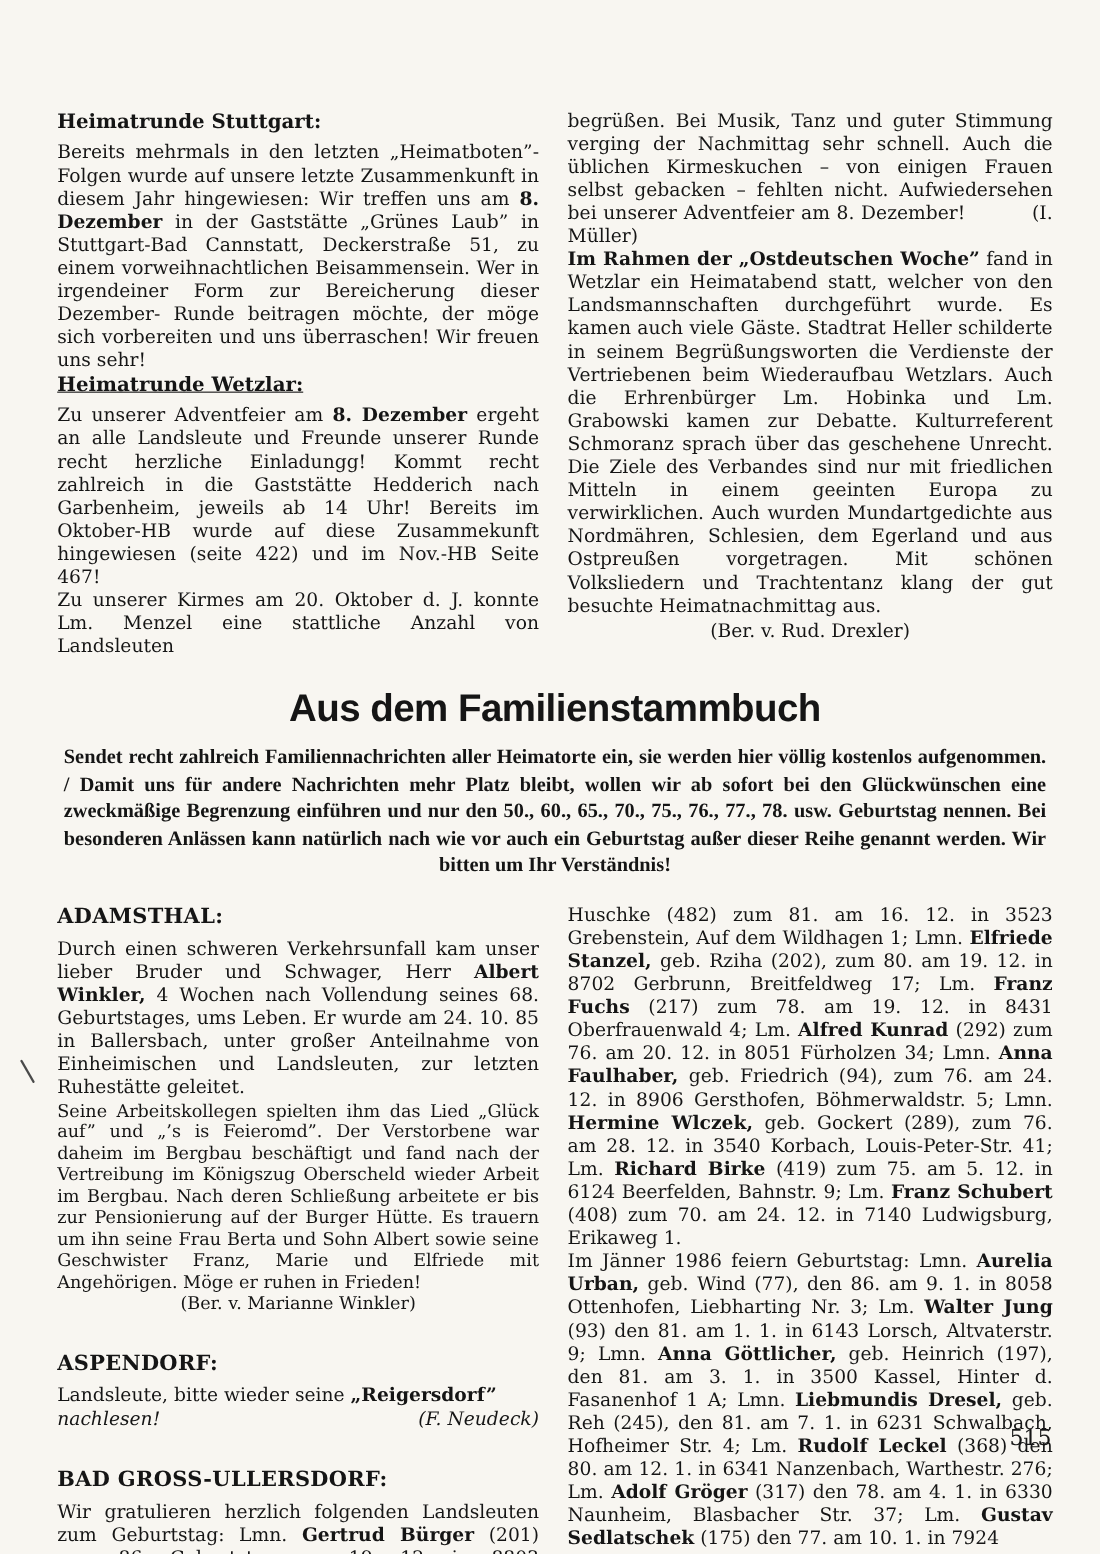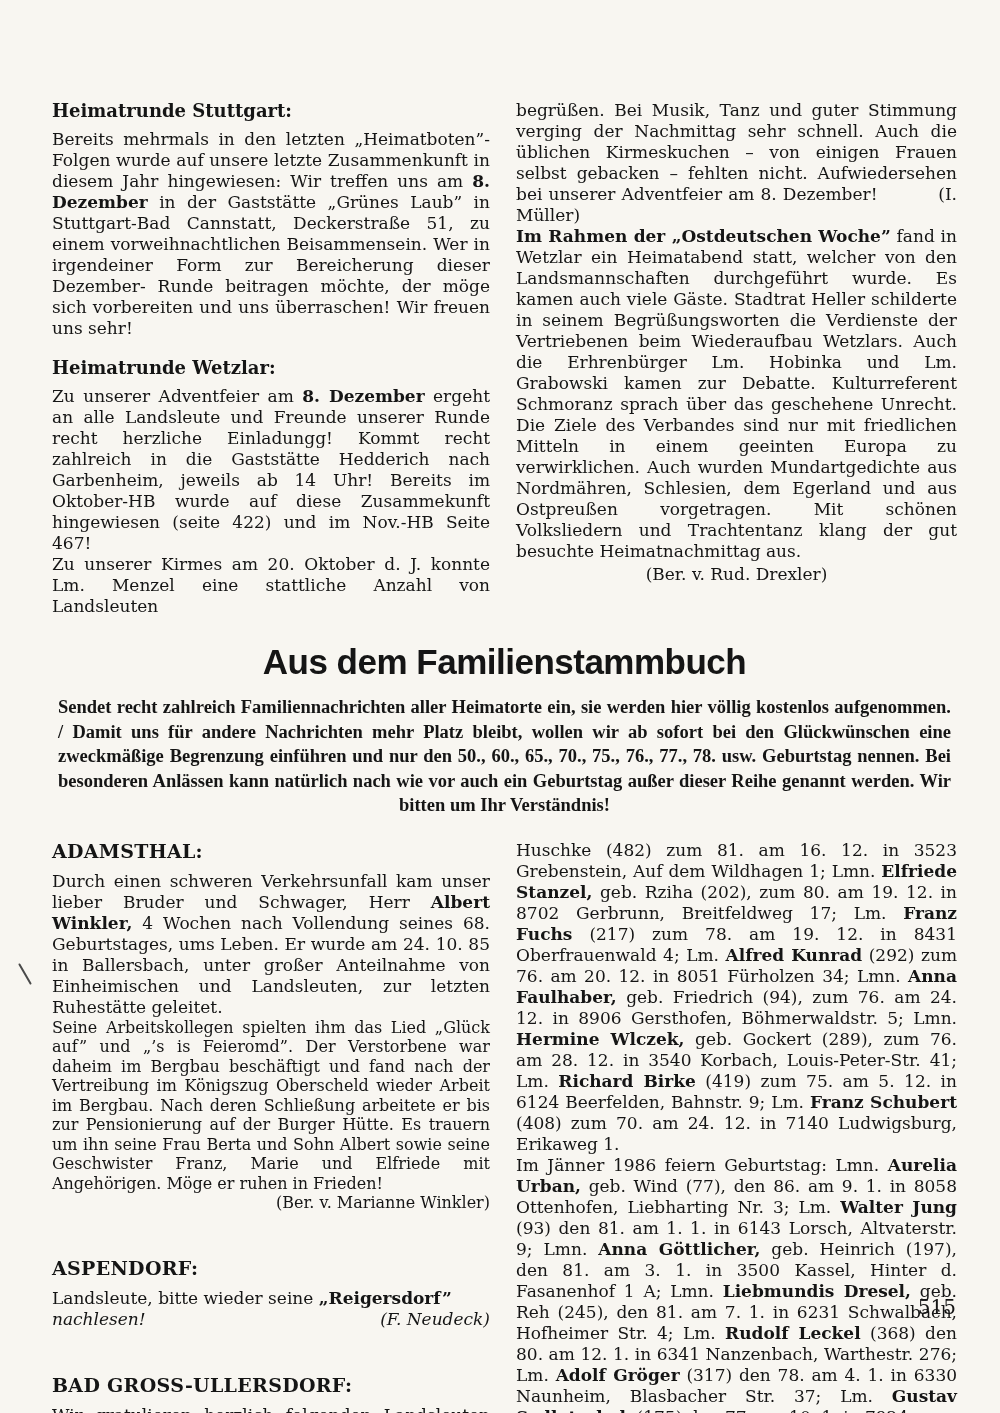--- a/index.html
+++ b/index.html
@@ -29,30 +29,30 @@
     line-height:21px;
     text-align:justify;
   }
   p + p{margin-top:0;}
   .sec-head{
     font-size:18px;
     font-weight:bold;
     margin:0 0 7px 0;
     line-height:22px;
   }
-  .gap-top{margin-top:18px;}
+  .gap-top{text-decoration:underline;}
   .small{
     font-size:16px;
     line-height:19.5px;
   }
   .sig-right{
     text-align:center;
     margin-top:2px;
   }
-  .sig-left{text-align:right;}
+  .sig-left{text-align:center;}
   .split-line{
     display:flex;
     justify-content:space-between;
     font-size:17px;
     line-height:21px;
     font-style:italic;
   }
   .family-title{
     font-family:"Liberation Sans", sans-serif;
     font-weight:bold;
@@ -73,21 +73,21 @@
     margin-bottom:22px;
   }
   .bottom-cols{margin-top:4px;}
   .entry-head{
     font-size:19px;
     font-weight:bold;
     margin:0 0 9px 0;
     line-height:22px;
     letter-spacing:0.3px;
   }
-  .block-gap{margin-top:44px;}
+  .block-gap{margin-top:33px;}
   .pageno{
     position:absolute;
     top:1295px;
     right:44px;
     font-size:20px;
     font-weight:normal;
   }
   .stray-mark{
     position:absolute;
     left:24px;

